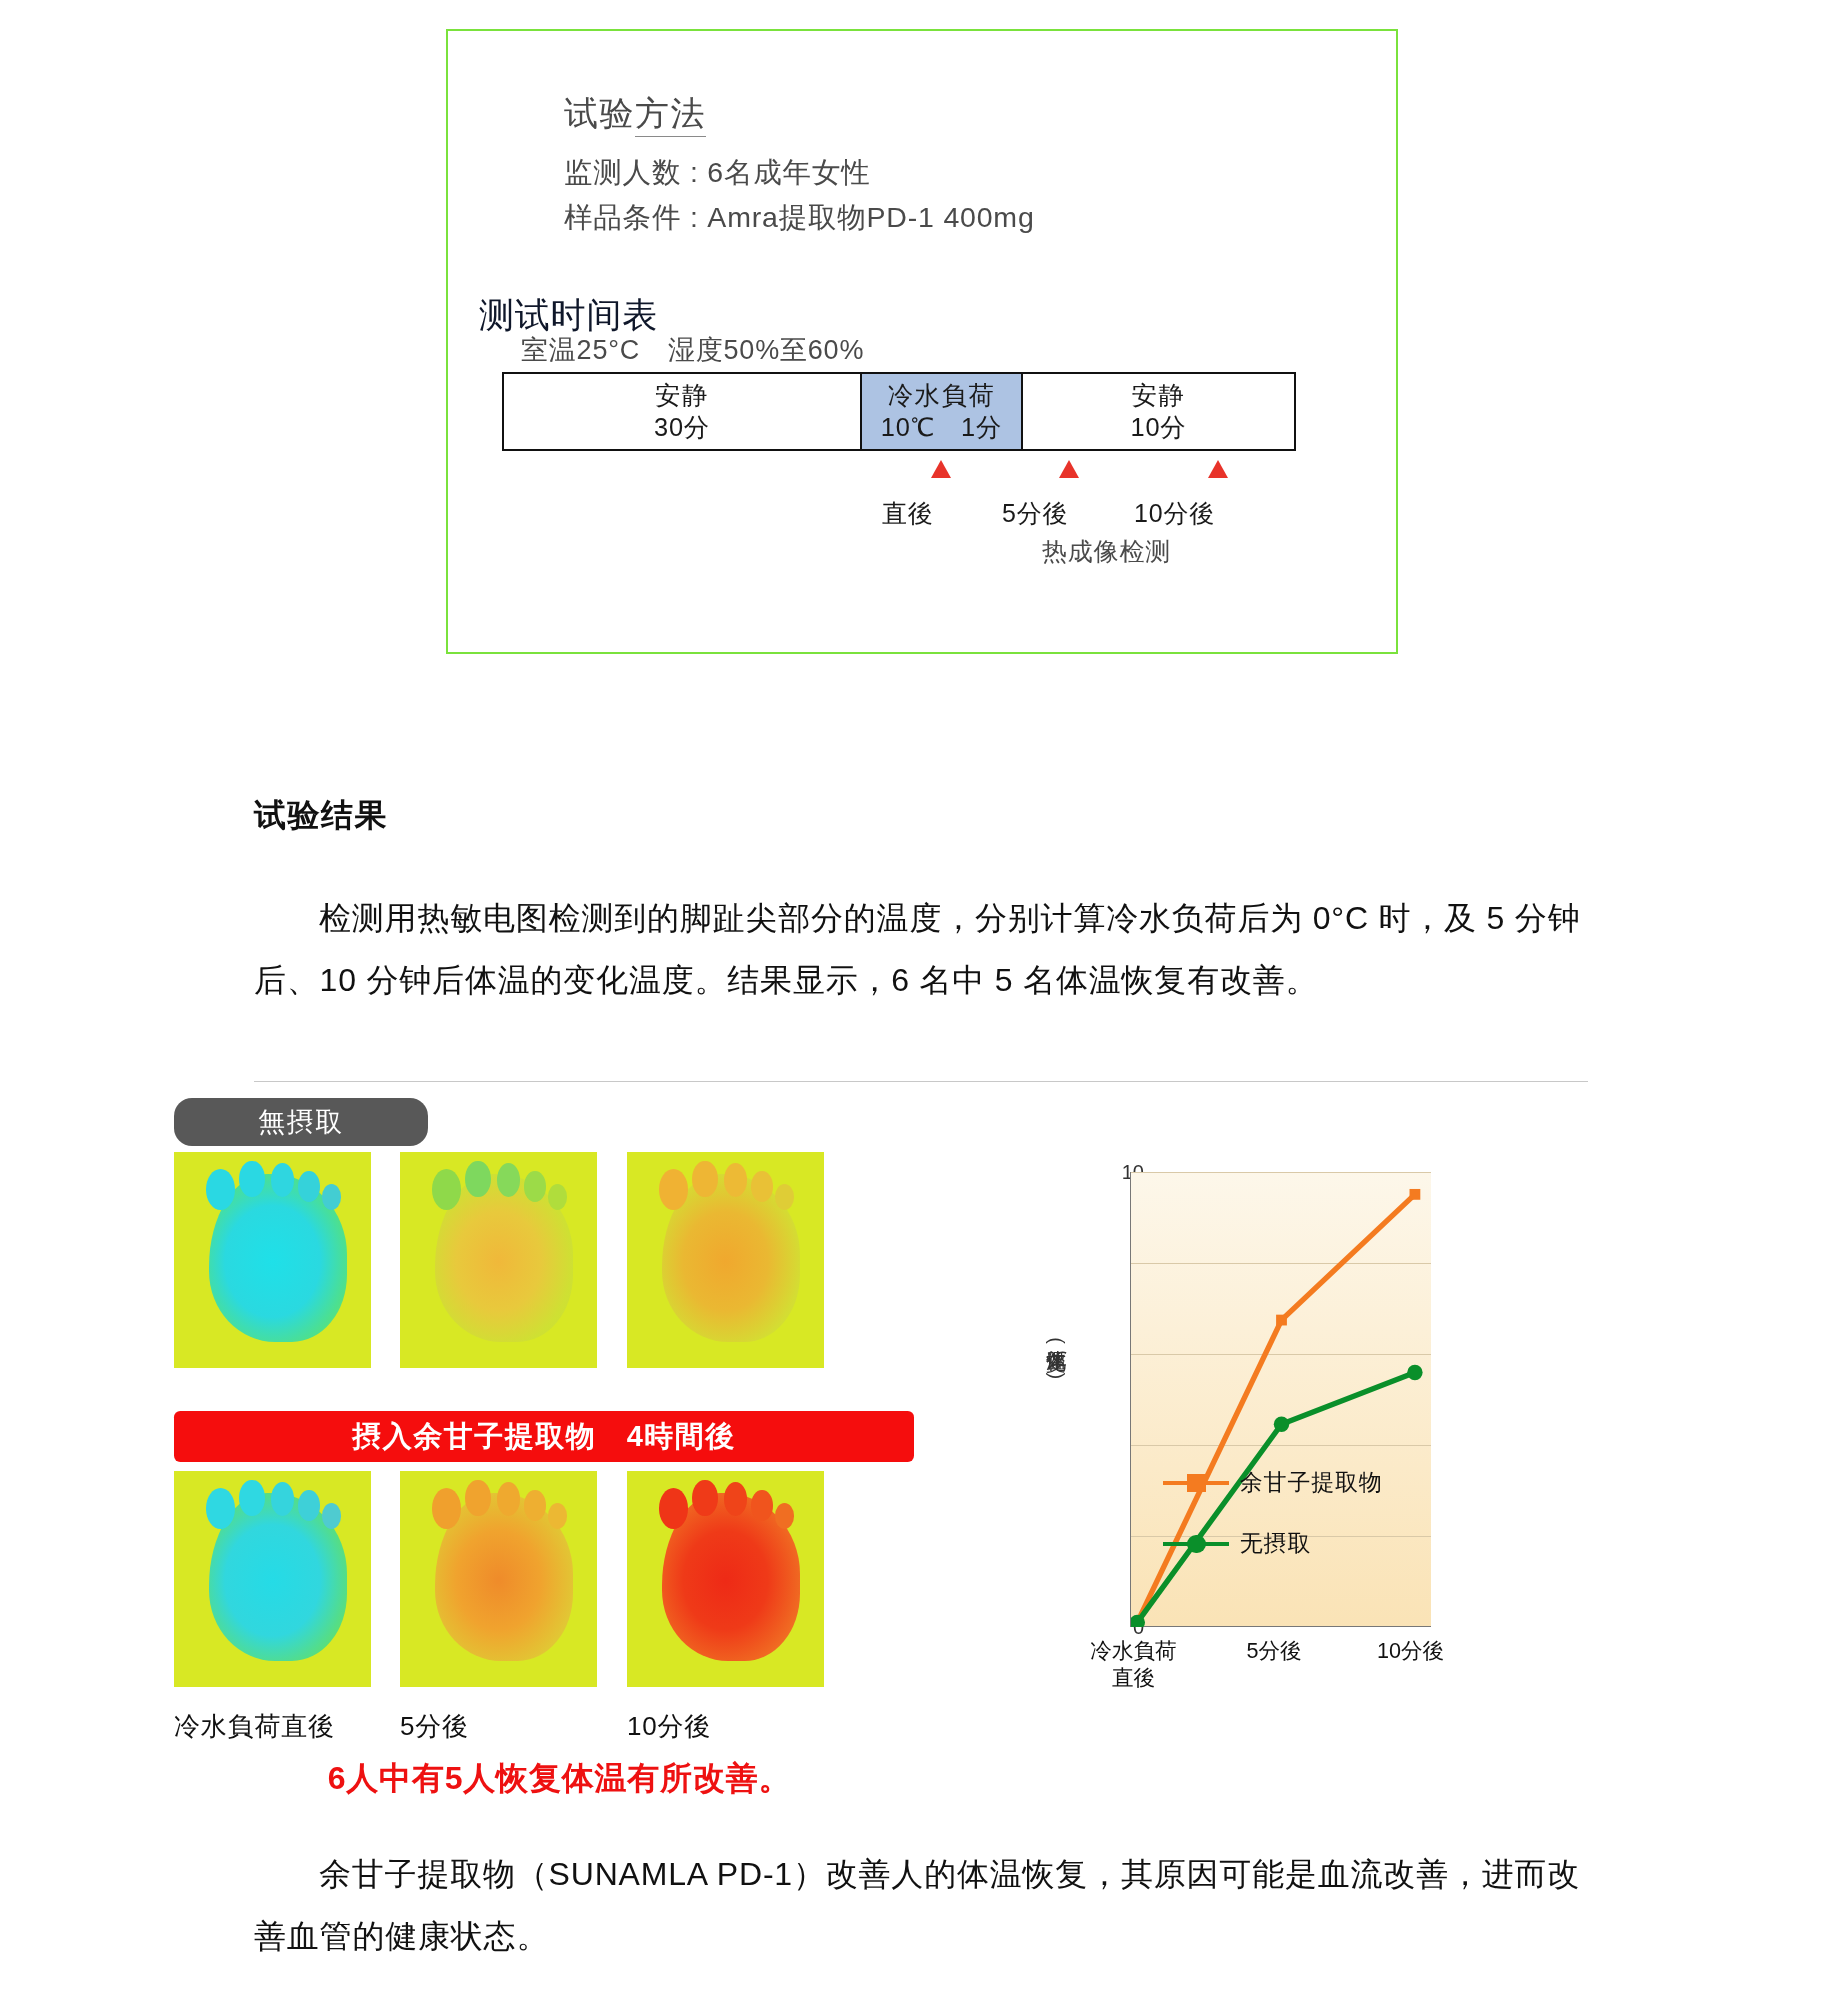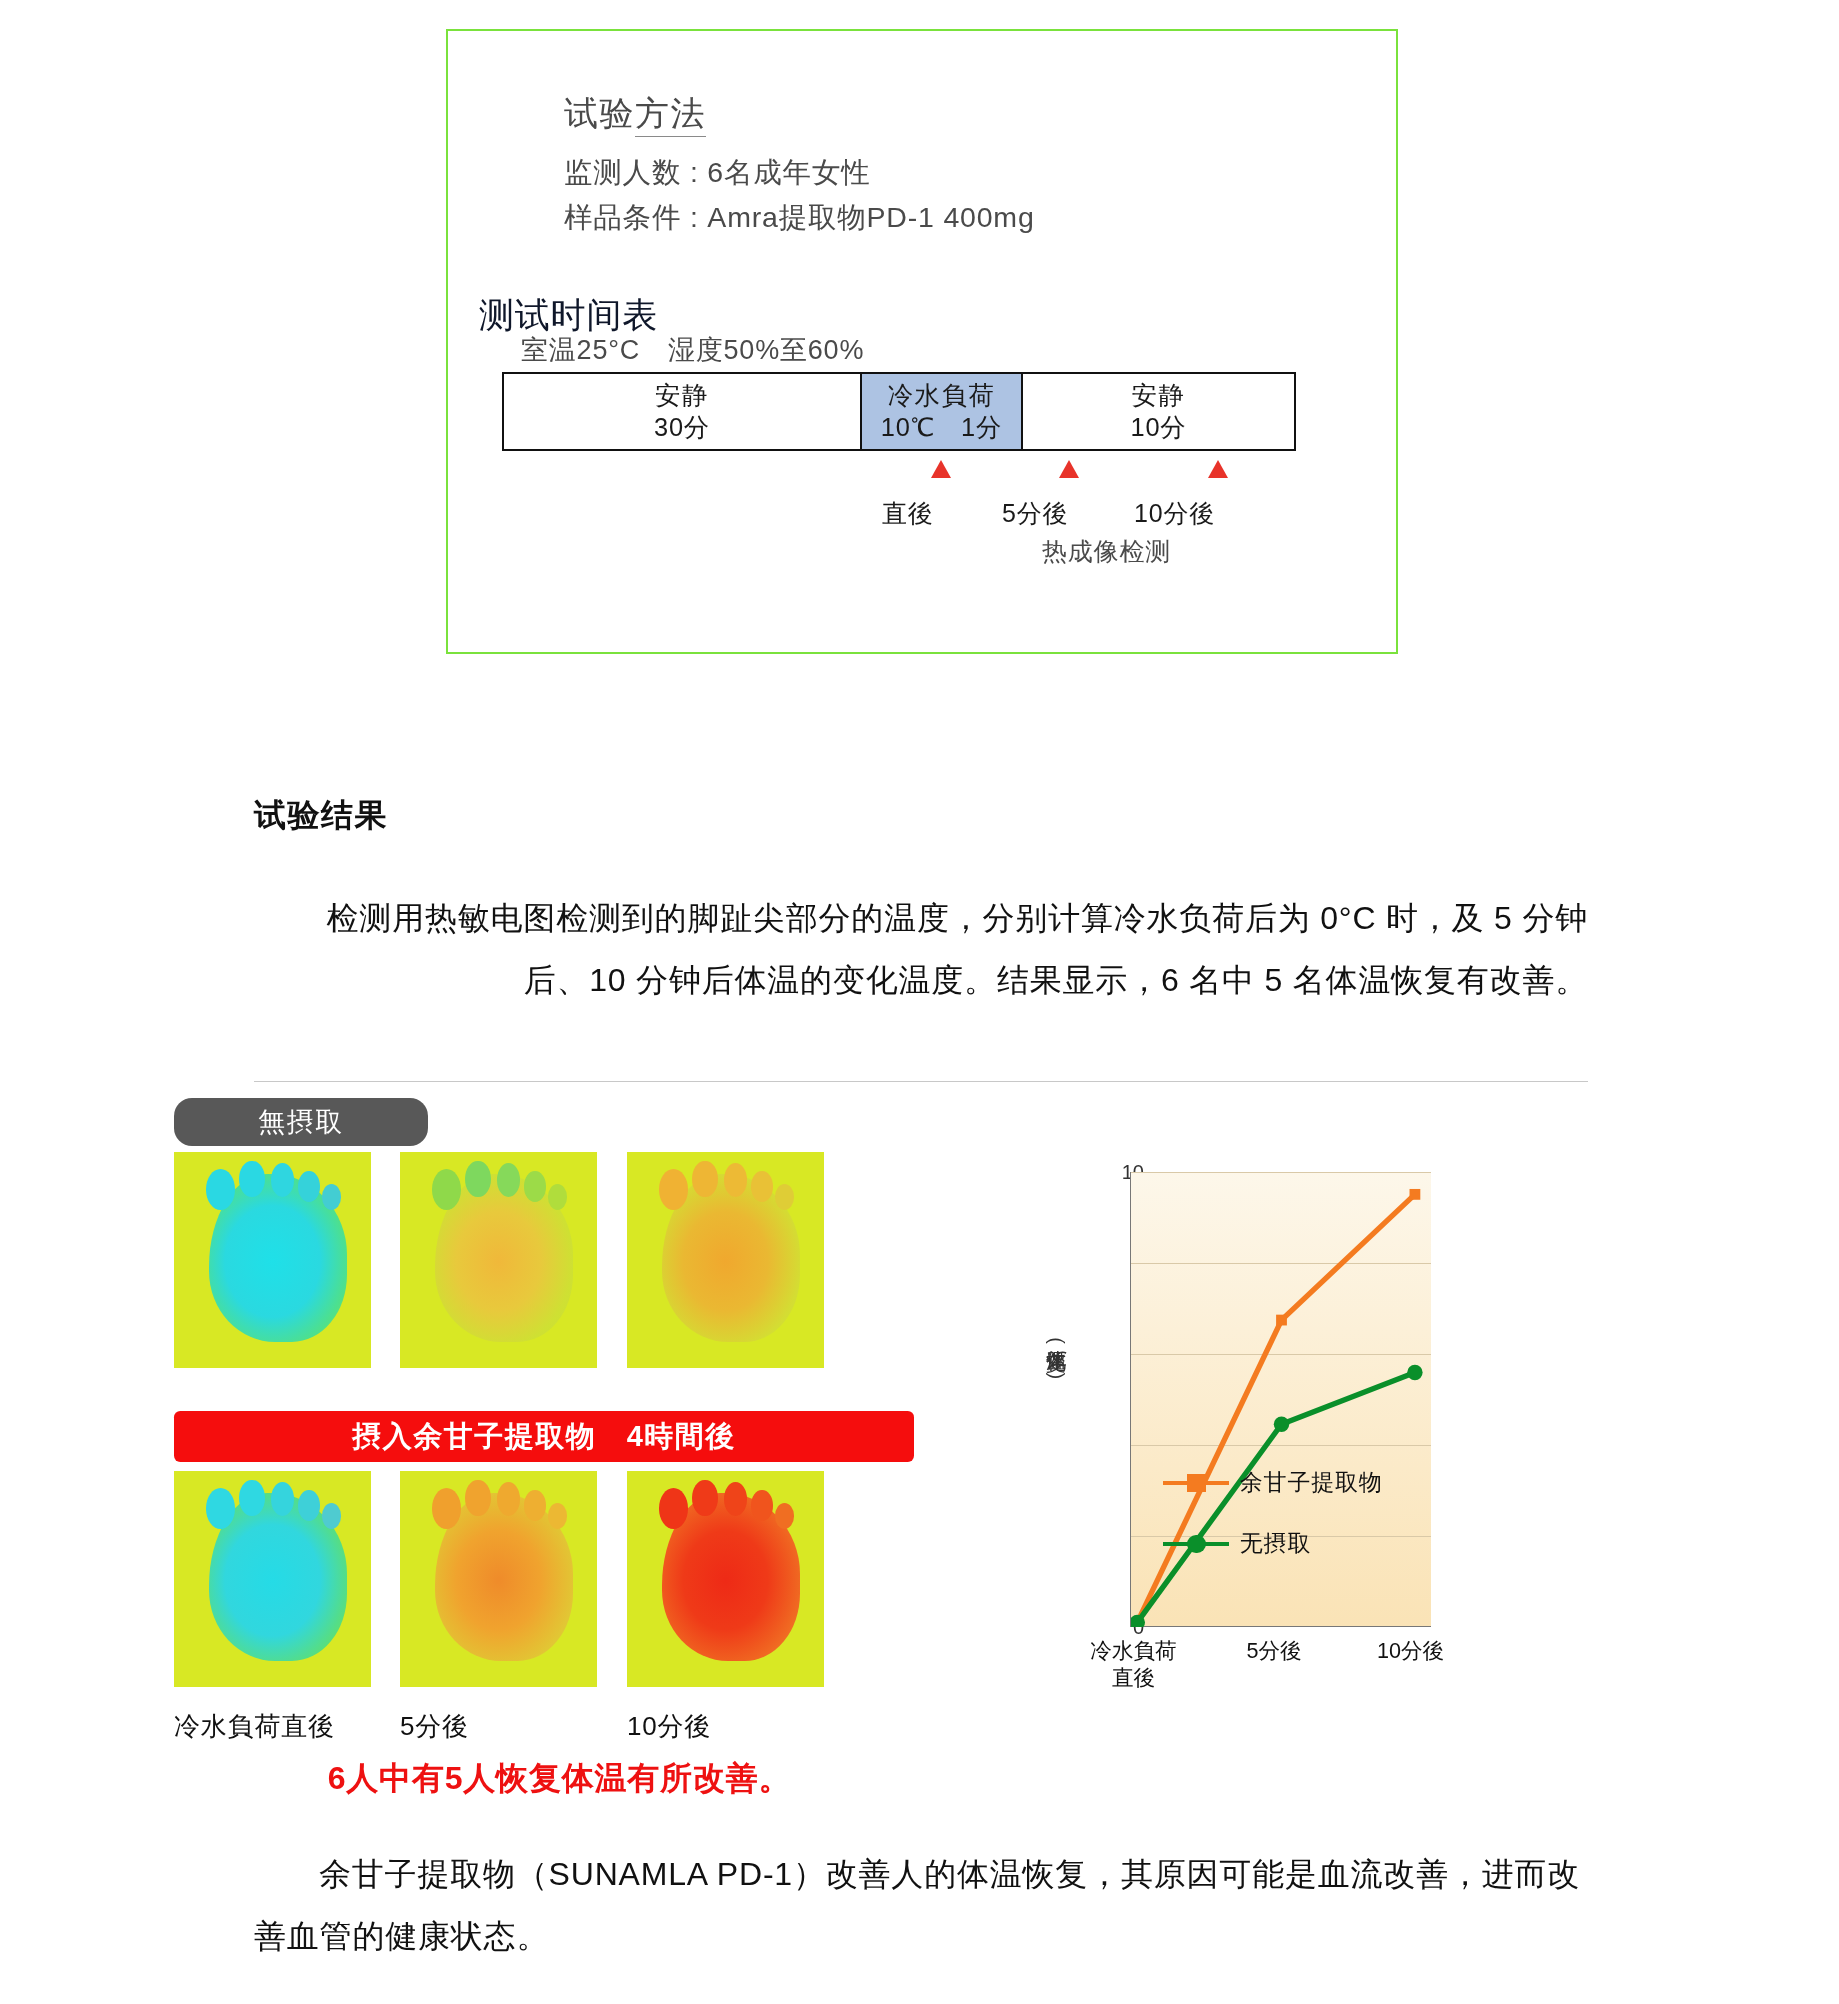--- a/index.html
+++ b/index.html
@@ -157,21 +157,20 @@
   .result-para {
     position: absolute;
     left: 254px;
     top: 887px;
     width: 1334px;
     font-size: 32px;
     line-height: 1.95;
     color: #111;
     text-indent: 65px;
     letter-spacing: 0.8px;
-    text-align: right;
   }
 
   .divider {
     position: absolute;
     left: 254px;
     top: 1081px;
     width: 1334px;
     height: 0.8px;
     background: #c8c8c8;
   }

